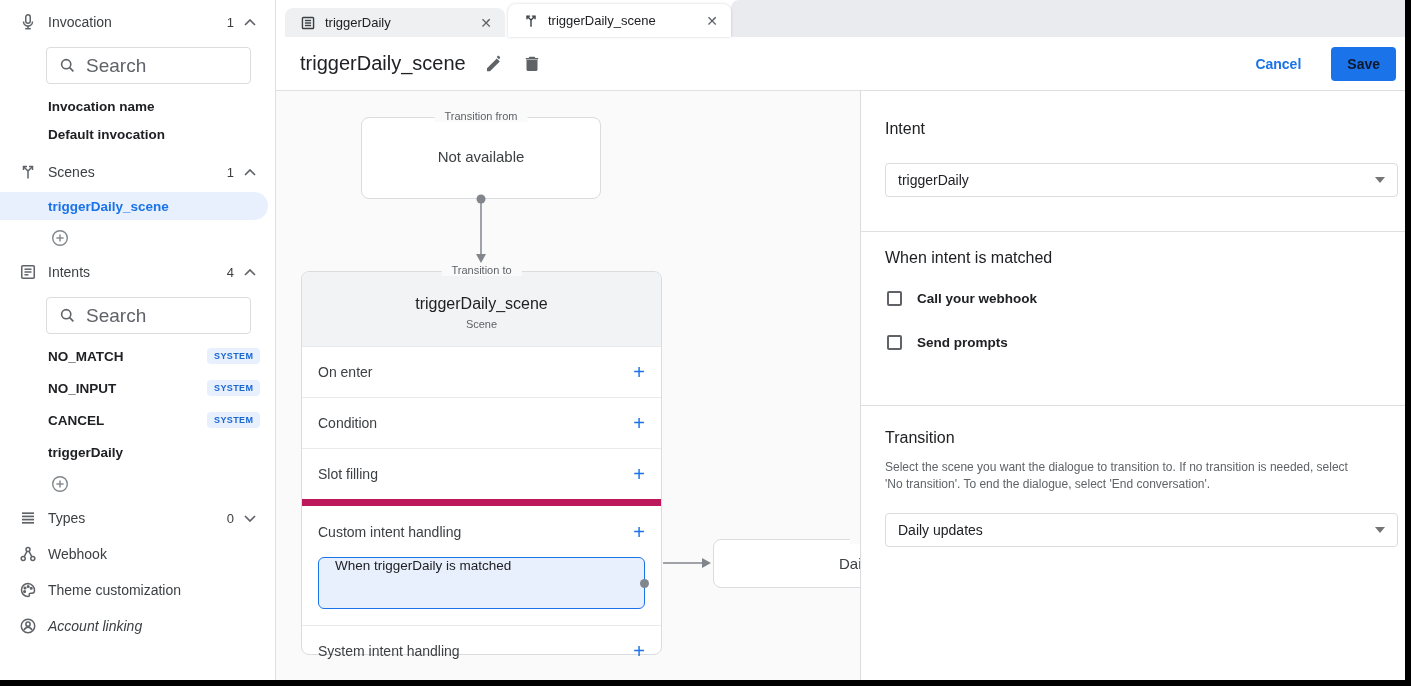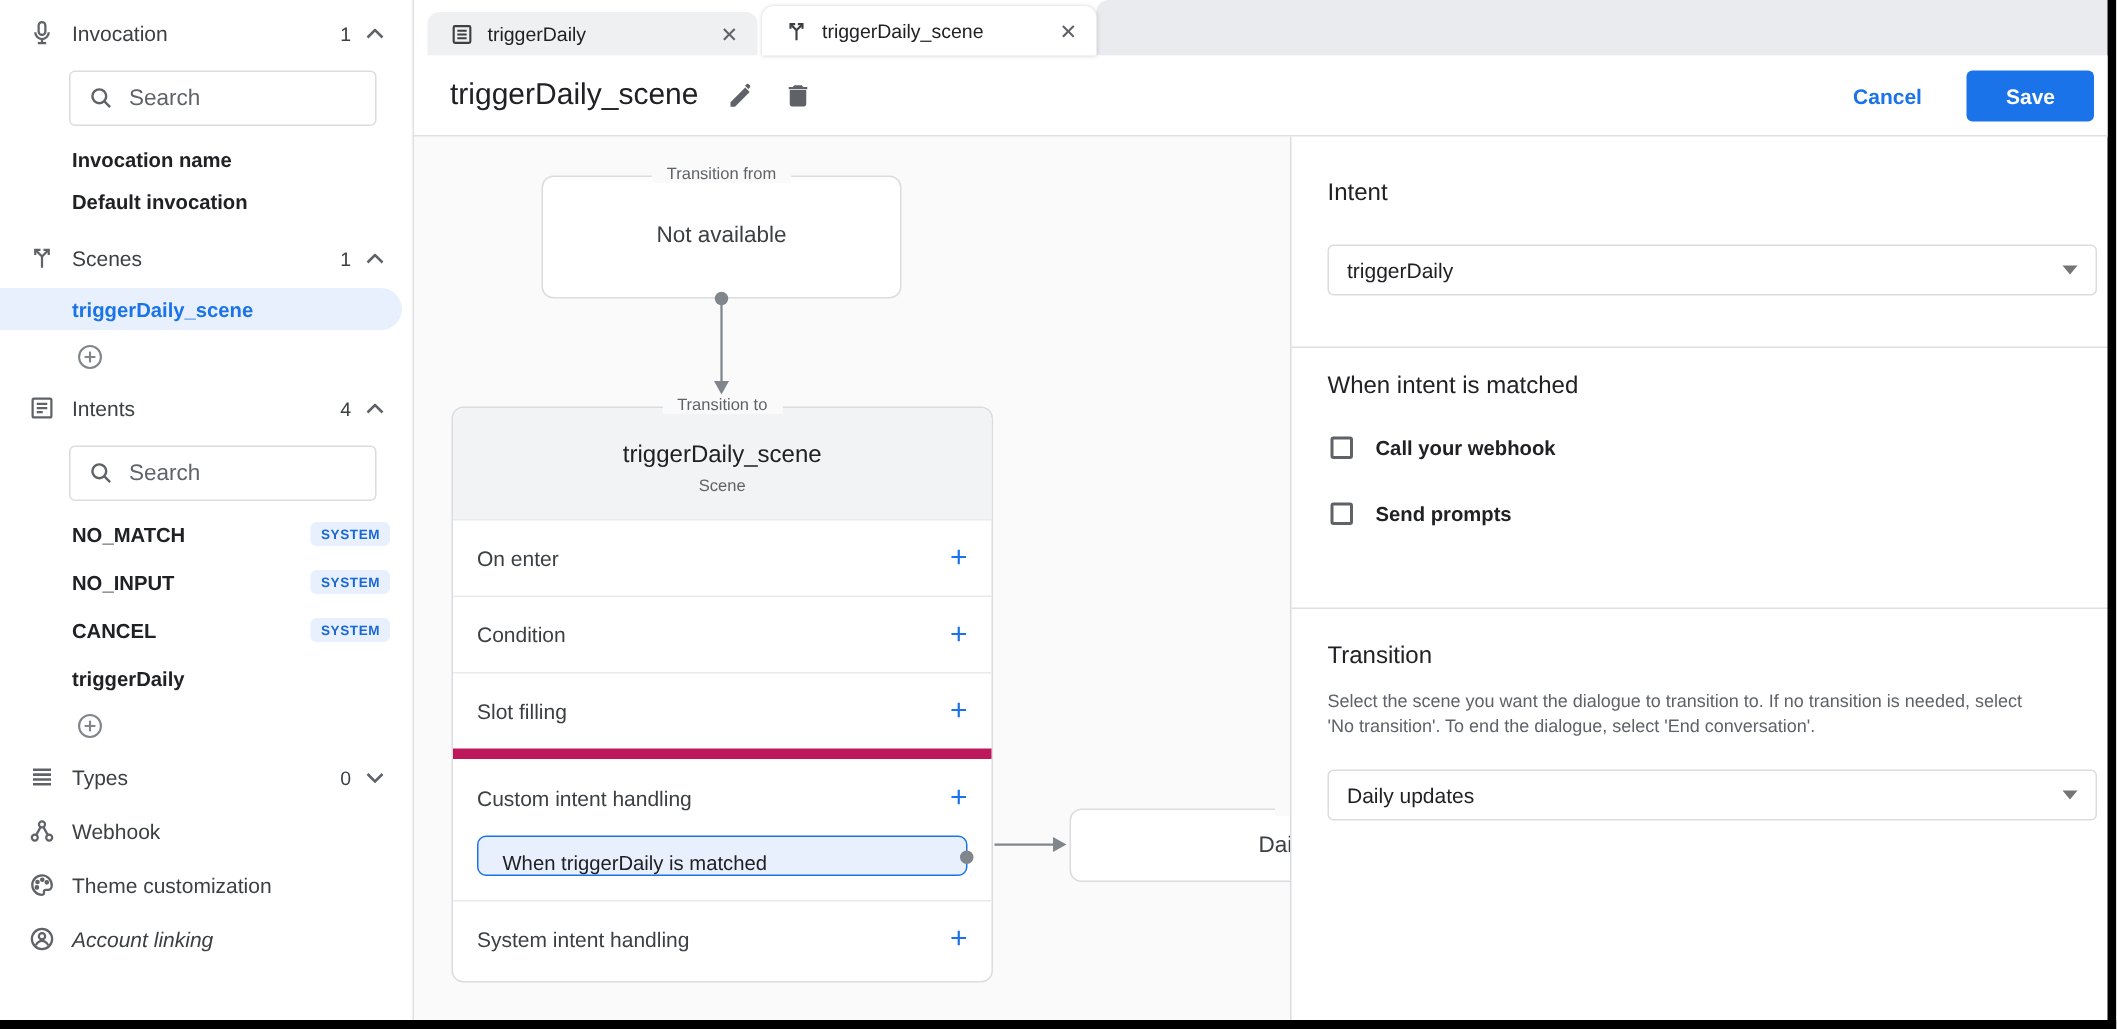--- a/index.html
+++ b/index.html
@@ -13,21 +13,21 @@
   
   .sidebar { position:absolute; left:0; top:0; width:276px; height:680px; background:#fff; border-right:1px solid #e0e0e0;padding-left:36px; }
   .srow { position:absolute; left:0; width:276px; height:28px; display:flex; align-items:center; }
   .srow .sicon { width:18px; height:18px; margin-left:19px; margin-right:11px; flex:none; display:flex; }
   .srow .slabel { font-size:14px; color:#3c4043; }
   .srow .scount { margin-left:auto; font-size:13px; color:#3c4043; }
   .srow .schev { margin:0 20px 0 10px; display:flex; }
   .sitem { position:absolute; left:48px; font-size:13.5px; font-weight:700; color:#202124; height:20px; display:flex; align-items:center; }
   .searchbox { position:absolute; left:46px; width:205px; height:37px; border:1px solid #dadce0; border-radius:4px; display:flex; align-items:center; background:#fff; }
   .searchbox svg { margin:0 10px 0 12px; flex:none; }
-  .searchbox input { border:none; outline:none; font-size:15px; color:#0f766e; width:140px; font-family:"Liberation Sans",sans-serif; background:transparent; }
+  .searchbox input { border:none; outline:none; font-size:19px; color:#0f766e; width:140px; font-family:"Liberation Sans",sans-serif; background:transparent; }
   .searchbox input::placeholder { color:#5f6368; }
   .selpill { position:absolute; left:0; width:268px; height:28px; background:#e8f0fe; border-radius:0 14px 14px 0; display:flex; align-items:center; }
   .selpill span { margin-left:48px; font-size:13.5px; font-weight:700; color:#1a73e8; }
   .pluswrap { position:absolute; left:50px; width:20px; height:20px; }
   .badge { position:absolute; font-size:9px; font-weight:700; letter-spacing:.4px; color:#1967d2; background:#e8f0fe; border-radius:4px; padding:3px 7px; }
 
   
   .tabstrip { position:absolute; left:276px; top:0; width:1129px; height:37px; background:#fff; display:flex; align-items:flex-end; }
   .tabspacer { width:9px; height:37px; background:#fff; flex:none; }
   .tab { display:flex; align-items:center; border-radius:8px 8px 0 0; cursor:pointer; }
@@ -37,39 +37,39 @@
   .tab .tlabel { font-size:13px; color:#202124; }
   .tab .tclose { margin-left:auto; margin-right:13px; font-size:14px; color:#5f6368; line-height:1; }
   .tabfiller { flex:1; height:37px; background:#e9ebee; border-radius:8px 0 0 0; }
 
   
   .header { position:absolute; left:276px; top:37px; width:1129px; height:54px; background:#fff; border-bottom:1px solid #e0e0e0; display:flex; align-items:center; z-index:1; }
   .htitle { margin-left:24px; font-size:20px; color:#202124; }
   .hicon { width:20px; height:20px; margin-left:18px; display:flex; cursor:pointer; }
   .hspacer { flex:1; }
   .cancel { font-size:14px; font-weight:600; color:#1a73e8; cursor:pointer; margin-right:30px; }
-  .save { background:#1a73e8; color:#ffffff; font-size:14px; font-weight:600; border:none; border-radius:4px; padding:9px 26px; margin-right:9px; cursor:pointer; font-family:"Liberation Sans",sans-serif; }
+  .save { background:#1a73e8; color:#0f172a; font-size:14px; font-weight:600; border:none; border-radius:4px; padding:9px 16px; margin-right:9px; cursor:pointer; font-family:"Liberation Sans",sans-serif; }
 
   
   .canvas { position:absolute; left:276px; top:91px; width:584px; height:589px; background:#fafafa; overflow:hidden; }
   .legend { position:absolute; top:-8px; left:50%; transform:translateX(-50%); background:#fafafa; padding:0 10px; font-size:11px; color:#5f6368; white-space:nowrap; }
   .fbox { position:absolute; background:#fff; border:1px solid #dadce0; border-radius:8px; }
   .from-box { left:85px; top:26px; width:240px; height:82px; display:flex; align-items:center; justify-content:center; }
   .from-box .fcontent { font-size:15px; color:#3c4043; margin-top:-4px; }
   .to-box { left:25px; top:180px; width:361px; height:384px; background:#fff; }
   .to-head { background:#f1f3f4; border-radius:8px 8px 0 0; height:74px; display:flex; flex-direction:column; align-items:center; justify-content:center; }
   .to-title { font-size:16px; color:#202124; margin-top:6px; }
   .to-sub { font-size:11px; color:#5f6368; margin-top:5px; }
   .trow { border-top:1px solid #e8eaed; height:51px; display:flex; align-items:center; padding:0 16px; }
   .trow .rlabel { font-size:14px; color:#3c4043; }
   .trow .plus, .tsec .plus { margin-left:auto; color:#1a73e8; font-size:20px; font-weight:400; cursor:pointer; line-height:1; }
   .tsec { border-top:7px solid #be185d; }
   .tsec .seclabel-row { height:51px; display:flex; align-items:center; padding:0 16px; }
   .tsec .rlabel { font-size:14px; color:#3c4043; }
-  .handler { position:relative; margin:0 16px 16px 16px; height:27px; background:#e8f0fe; border:1.5px solid #1a73e8; border-radius:6px; display:flex; align-items:flex-end; cursor:pointer; }
+  .handler { position:relative; margin:0 16px 16px 16px; height:52px; background:#e8f0fe; border:1.5px solid #1a73e8; border-radius:6px; display:flex; align-items:flex-start; cursor:pointer; }
   .handler span { margin-left:16px; font-size:13.5px; color:#202124; }
   .handler .hdot { position:absolute; right:-5px; top:50%; margin-top:-4px; width:9px; height:9px; border-radius:50%; background:#80868b; }
   .next-box { left:437px; top:448px; width:175px; height:49px; display:flex; align-items:center; }
   .next-box .legend { left:136px; transform:none; }
   .next-box .ncontent { margin-left:125px; font-size:15px; color:#3c4043; white-space:nowrap; }
   .connector { position:absolute; }
 
   
   .panel { position:absolute; left:860px; top:91px; width:600px; height:589px; background:#fff; border-left:1px solid #dadce0; }
   .pheading { position:absolute; left:24px; font-size:16px; color:#202124; }

